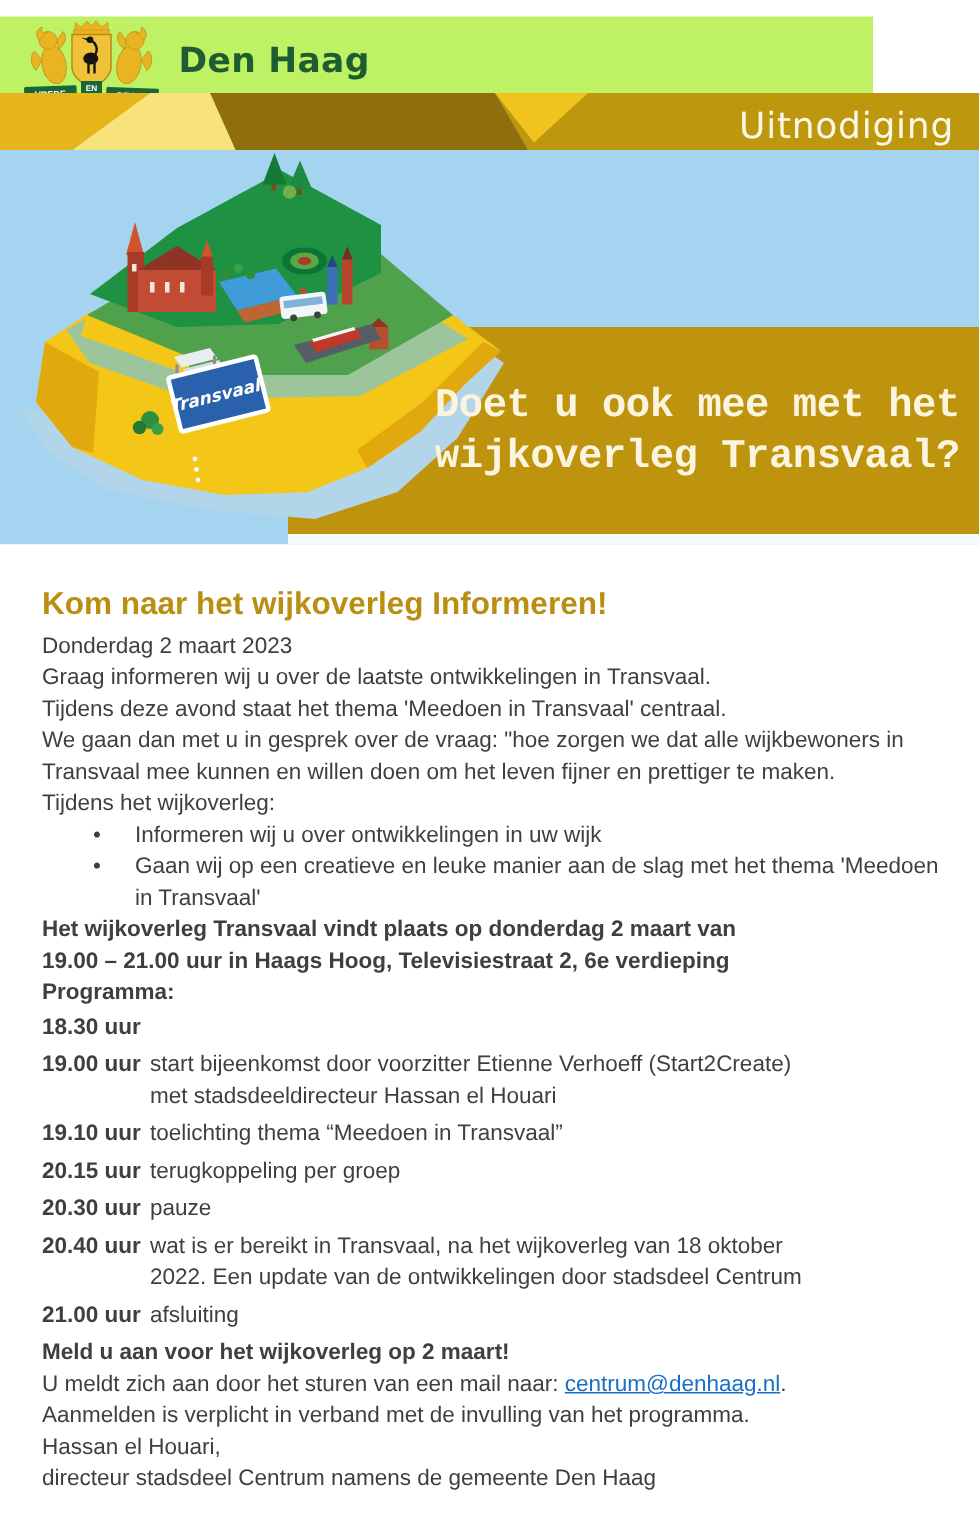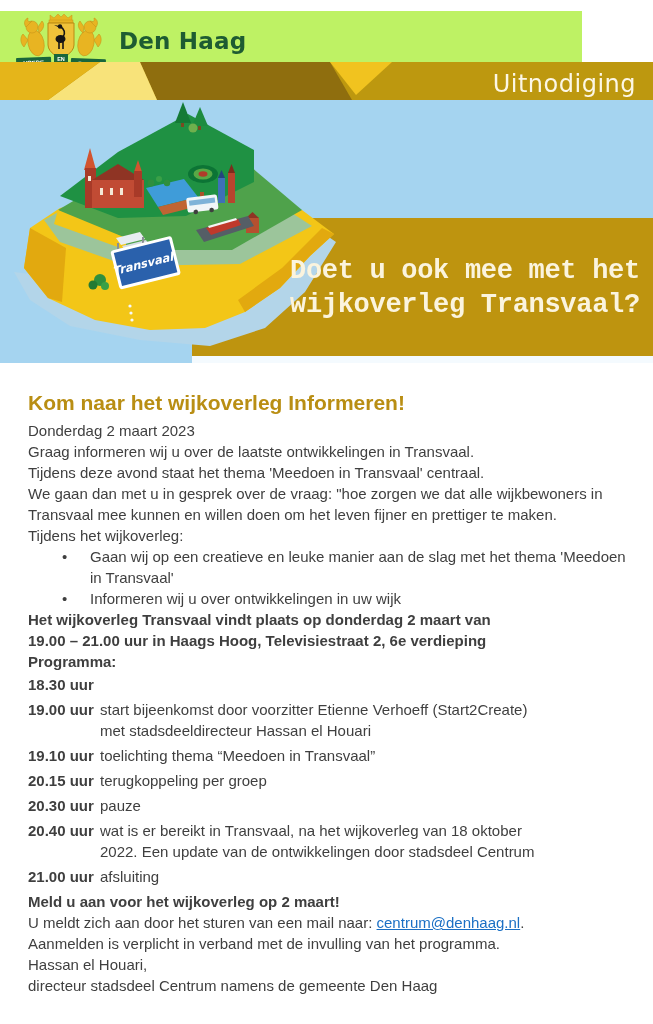--- a/index.html
+++ b/index.html
@@ -223,22 +223,22 @@
     <div id="intro-lines">
         <div class="text-line">Donderdag 2 maart 2023</div>
         <div class="text-line">Graag informeren wij u over de laatste ontwikkelingen in Transvaal.</div>
         <div class="text-line">Tijdens deze avond staat het thema 'Meedoen in Transvaal' centraal.</div>
         <div class="text-line">We gaan dan met u in gesprek over de vraag: "hoe zorgen we dat alle wijkbewoners in</div>
         <div class="text-line">Transvaal mee kunnen en willen doen om het leven fijner en prettiger te maken.</div>
         <div class="text-line">Tijdens het wijkoverleg:</div>
       </div>
 
     <ul class="bullets" id="bullet-list">
+        <li>Informeren wij u over ontwikkelingen in uw wijk</li>
         <li>Gaan wij op een creatieve en leuke manier aan de slag met het thema 'Meedoen in Transvaal'</li>
-        <li>Informeren wij u over ontwikkelingen in uw wijk</li>
       </ul>
 
     <div class="bold-block" id="bold-lines">
         <div class="text-line">Het wijkoverleg Transvaal vindt plaats op donderdag 2 maart van</div>
         <div class="text-line">19.00 – 21.00 uur in Haags Hoog, Televisiestraat 2, 6e verdieping</div>
         <div class="text-line">Programma:</div>
       </div>
 
     <div class="program" id="program-list">
         <div class="program-row">

